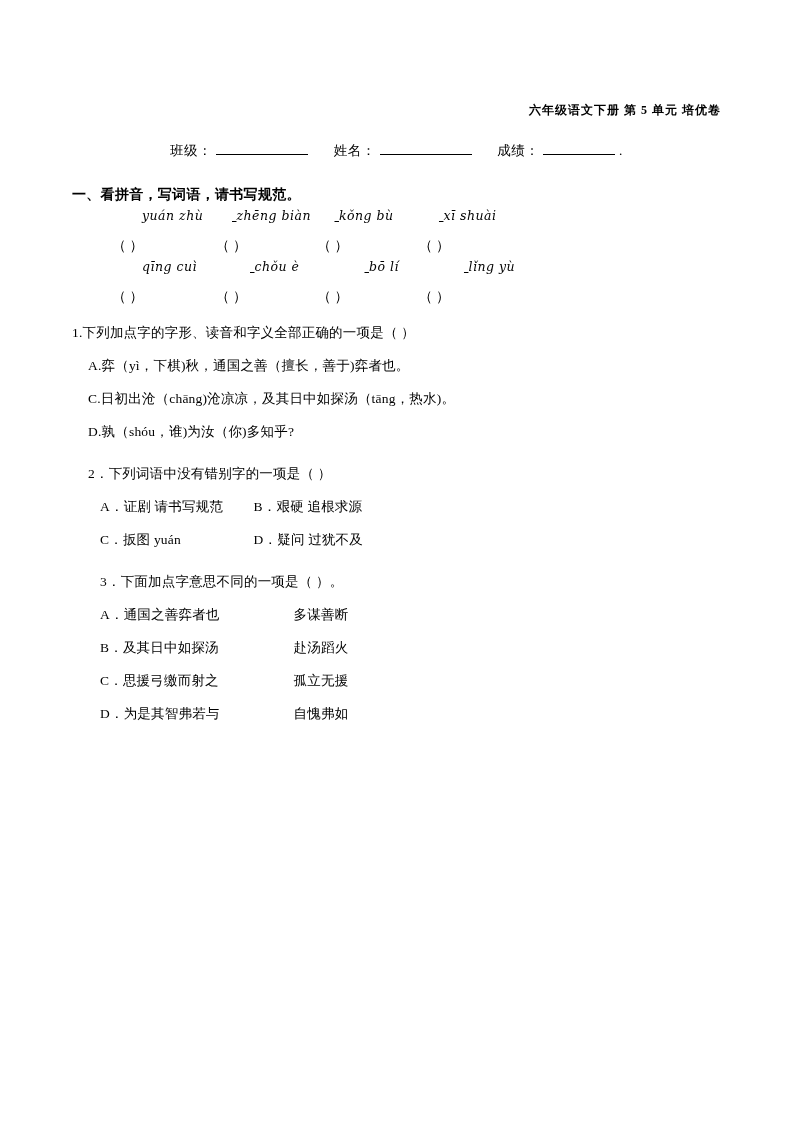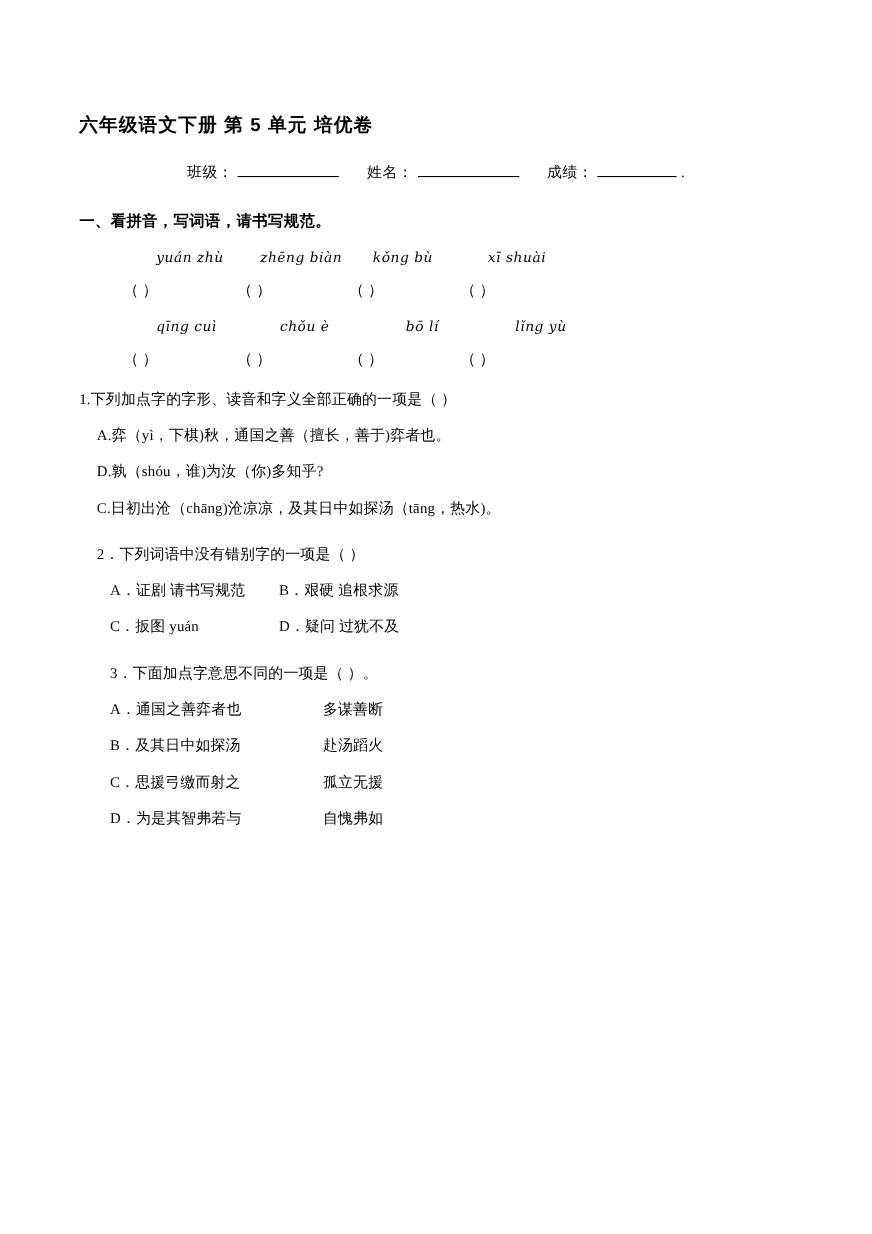--- a/index.html
+++ b/index.html
@@ -16,26 +16,26 @@
     overflow: hidden;
   }
   .page {
     width: 793px;
     height: 1122px;
     box-sizing: border-box;
     padding: 88px 72px 40px 72px;
     position: relative;
   }
   .doc-title {
-    text-align: left;
-    font-size: 17px;
+    text-align: right;
+    font-size: 12px;
     font-weight: bold;
     letter-spacing: 1px;
     margin: 14px 0 0 0;
-    font-family: Liberation Sans, sans-serif;
+    font-family: Liberation Serif, serif;
   }
   .meta-line {
     text-align: center;
     font-size: 13.5px;
     margin-top: 24px;
     letter-spacing: 0.5px;
   }
   .meta-line .gap {
     display: inline-block;
     width: 30px;
@@ -59,26 +59,27 @@
 
   .section-head {
     font-size: 14px;
     font-weight: bold;
     font-family: "Liberation Sans", sans-serif;
     margin-top: 26px;
     letter-spacing: 0.3px;
   }
 
   .pinyin-row {
-    margin-top: 16px;
+    margin-top: 4px;
     padding-left: 70px;
     font-size: 12.5px;
     font-style: italic;
     font-family: "DejaVu Serif", serif;
     letter-spacing: 0.5px;
+    text-decoration: underline;
   }
   .pinyin-row span.cell {
     display: inline-block;
   }
   .paren-row {
     margin-top: 14px;
     padding-left: 40px;
     font-size: 14px;
   }
   .paren-row span.cell {
@@ -148,22 +149,22 @@
   <div class="paren-row">
     <span class="cell" style="width:100px">（        ）</span>
     <span class="cell" style="width:98px">（        ）</span>
     <span class="cell" style="width:98px">（        ）</span>
     <span class="cell" style="width:98px">（        ）</span>
   </div>
 
 
   <div class="q-line q-first">1.下列加点字的字形、读音和字义全部正确的一项是（    ）</div>
   <div class="q-line indent1">A.弈（yì，下棋)秋，通国之善（擅长，善于)弈者也。</div>
+  <div class="q-line indent1">C.日初出沧（chāng)沧凉凉，及其日中如探汤（tāng，热水)。</div>
   <div class="q-line indent1">D.孰（shóu，谁)为汝（你)多知乎?</div>
-  <div class="q-line indent1">C.日初出沧（chāng)沧凉凉，及其日中如探汤（tāng，热水)。</div>
 
   <div class="q-line indent1" style="margin-top:24px">2．下列词语中没有错别字的一项是（    ）</div>
   <div class="q-line indent2">
     <span class="opt-two" style="width:150px;display:inline-block">A．证剧    请书写规范</span>
     <span class="opt-two">B．艰硬    追根求源</span>
   </div>
   <div class="q-line indent2">
     <span class="opt-two" style="width:150px;display:inline-block">C．扳图    yuán</span>
     <span class="opt-two">D．疑问    过犹不及</span>
   </div>

